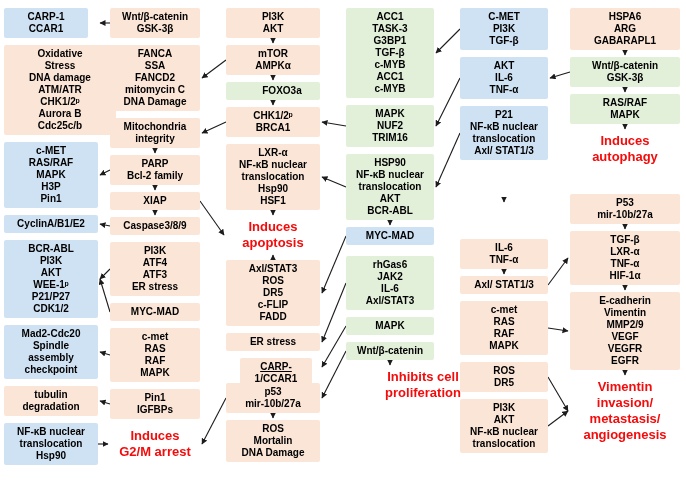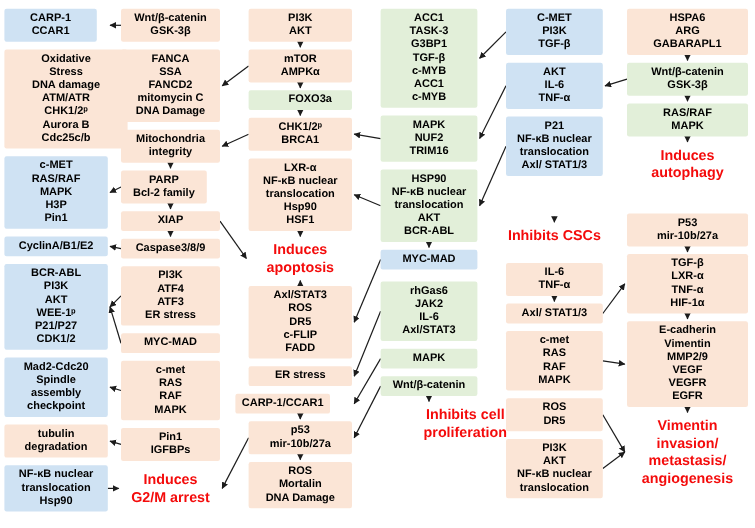--- a/index.html
+++ b/index.html
@@ -141,21 +141,21 @@
       <div class="ln">FANCA</div>
       <div class="ln">SSA</div>
       <div class="ln">FANCD2</div>
       <div class="ln">mitomycin C</div>
       <div class="ln">DNA Damage</div>
     </div>
     <div class="box orange" style="left: 110px; top: 118px; width: 90px;">
       <div class="ln">Mitochondria</div>
       <div class="ln">integrity</div>
     </div>
-    <div class="box orange" style="left: 110px; top: 155px; width: 78px;">
+    <div class="box orange" style="left: 110px; top: 155px; width: 90px;">
       <div class="ln">PARP</div>
       <div class="ln">Bcl-2 family</div>
     </div>
     <div class="box orange" style="left: 110px; top: 192px; width: 90px;">
       <div class="ln">XIAP</div>
     </div>
     <div class="box orange" style="left: 110px; top: 217px; width: 90px;">
       <div class="ln">Caspase3/8/9</div>
     </div>
     <div class="box orange" style="left: 110px; top: 242px; width: 90px;">
@@ -210,21 +210,21 @@
     <div class="box orange" style="left: 226px; top: 260px; width: 94px;">
       <div class="ln">Axl/STAT3</div>
       <div class="ln">ROS</div>
       <div class="ln">DR5</div>
       <div class="ln">c-FLIP</div>
       <div class="ln">FADD</div>
     </div>
     <div class="box orange" style="left: 226px; top: 333px; width: 94px;">
       <div class="ln">ER stress</div>
     </div>
-    <div class="box orange" style="left: 214px; top: 358px; width: 86px;">
+    <div class="box orange" style="left: 240px; top: 358px; width: 72px; text-decoration: underline;">
       <div class="ln">CARP-1/CCAR1</div>
     </div>
     <div class="box orange" style="left: 226px; top: 383px; width: 94px;">
       <div class="ln">p53</div>
       <div class="ln">mir-10b/27a</div>
     </div>
     <div class="box orange" style="left: 226px; top: 420px; width: 94px;">
       <div class="ln">ROS</div>
       <div class="ln">Mortalin</div>
       <div class="ln">DNA Damage</div>
@@ -278,23 +278,20 @@
       <div class="ln">AKT</div>
       <div class="ln">IL-6</div>
       <div class="ln">TNF-α</div>
     </div>
     <div class="box blue" style="left: 460px; top: 106px; width: 88px;">
       <div class="ln">P21</div>
       <div class="ln">NF-κB nuclear</div>
       <div class="ln">translocation</div>
       <div class="ln">Axl/ STAT1/3</div>
     </div>
-    <div class="outcome" style="left: 460px; top: 204px; width: 88px;">
-      <div class="ln">Inhibits CSCs</div>
-    </div>
     <div class="box orange" style="left: 460px; top: 239px; width: 88px;">
       <div class="ln">IL-6</div>
       <div class="ln">TNF-α</div>
     </div>
     <div class="box orange" style="left: 460px; top: 276px; width: 88px;">
       <div class="ln">Axl/ STAT1/3</div>
     </div>
     <div class="box orange" style="left: 460px; top: 301px; width: 88px;">
       <div class="ln">c-met</div>
       <div class="ln">RAS</div>

